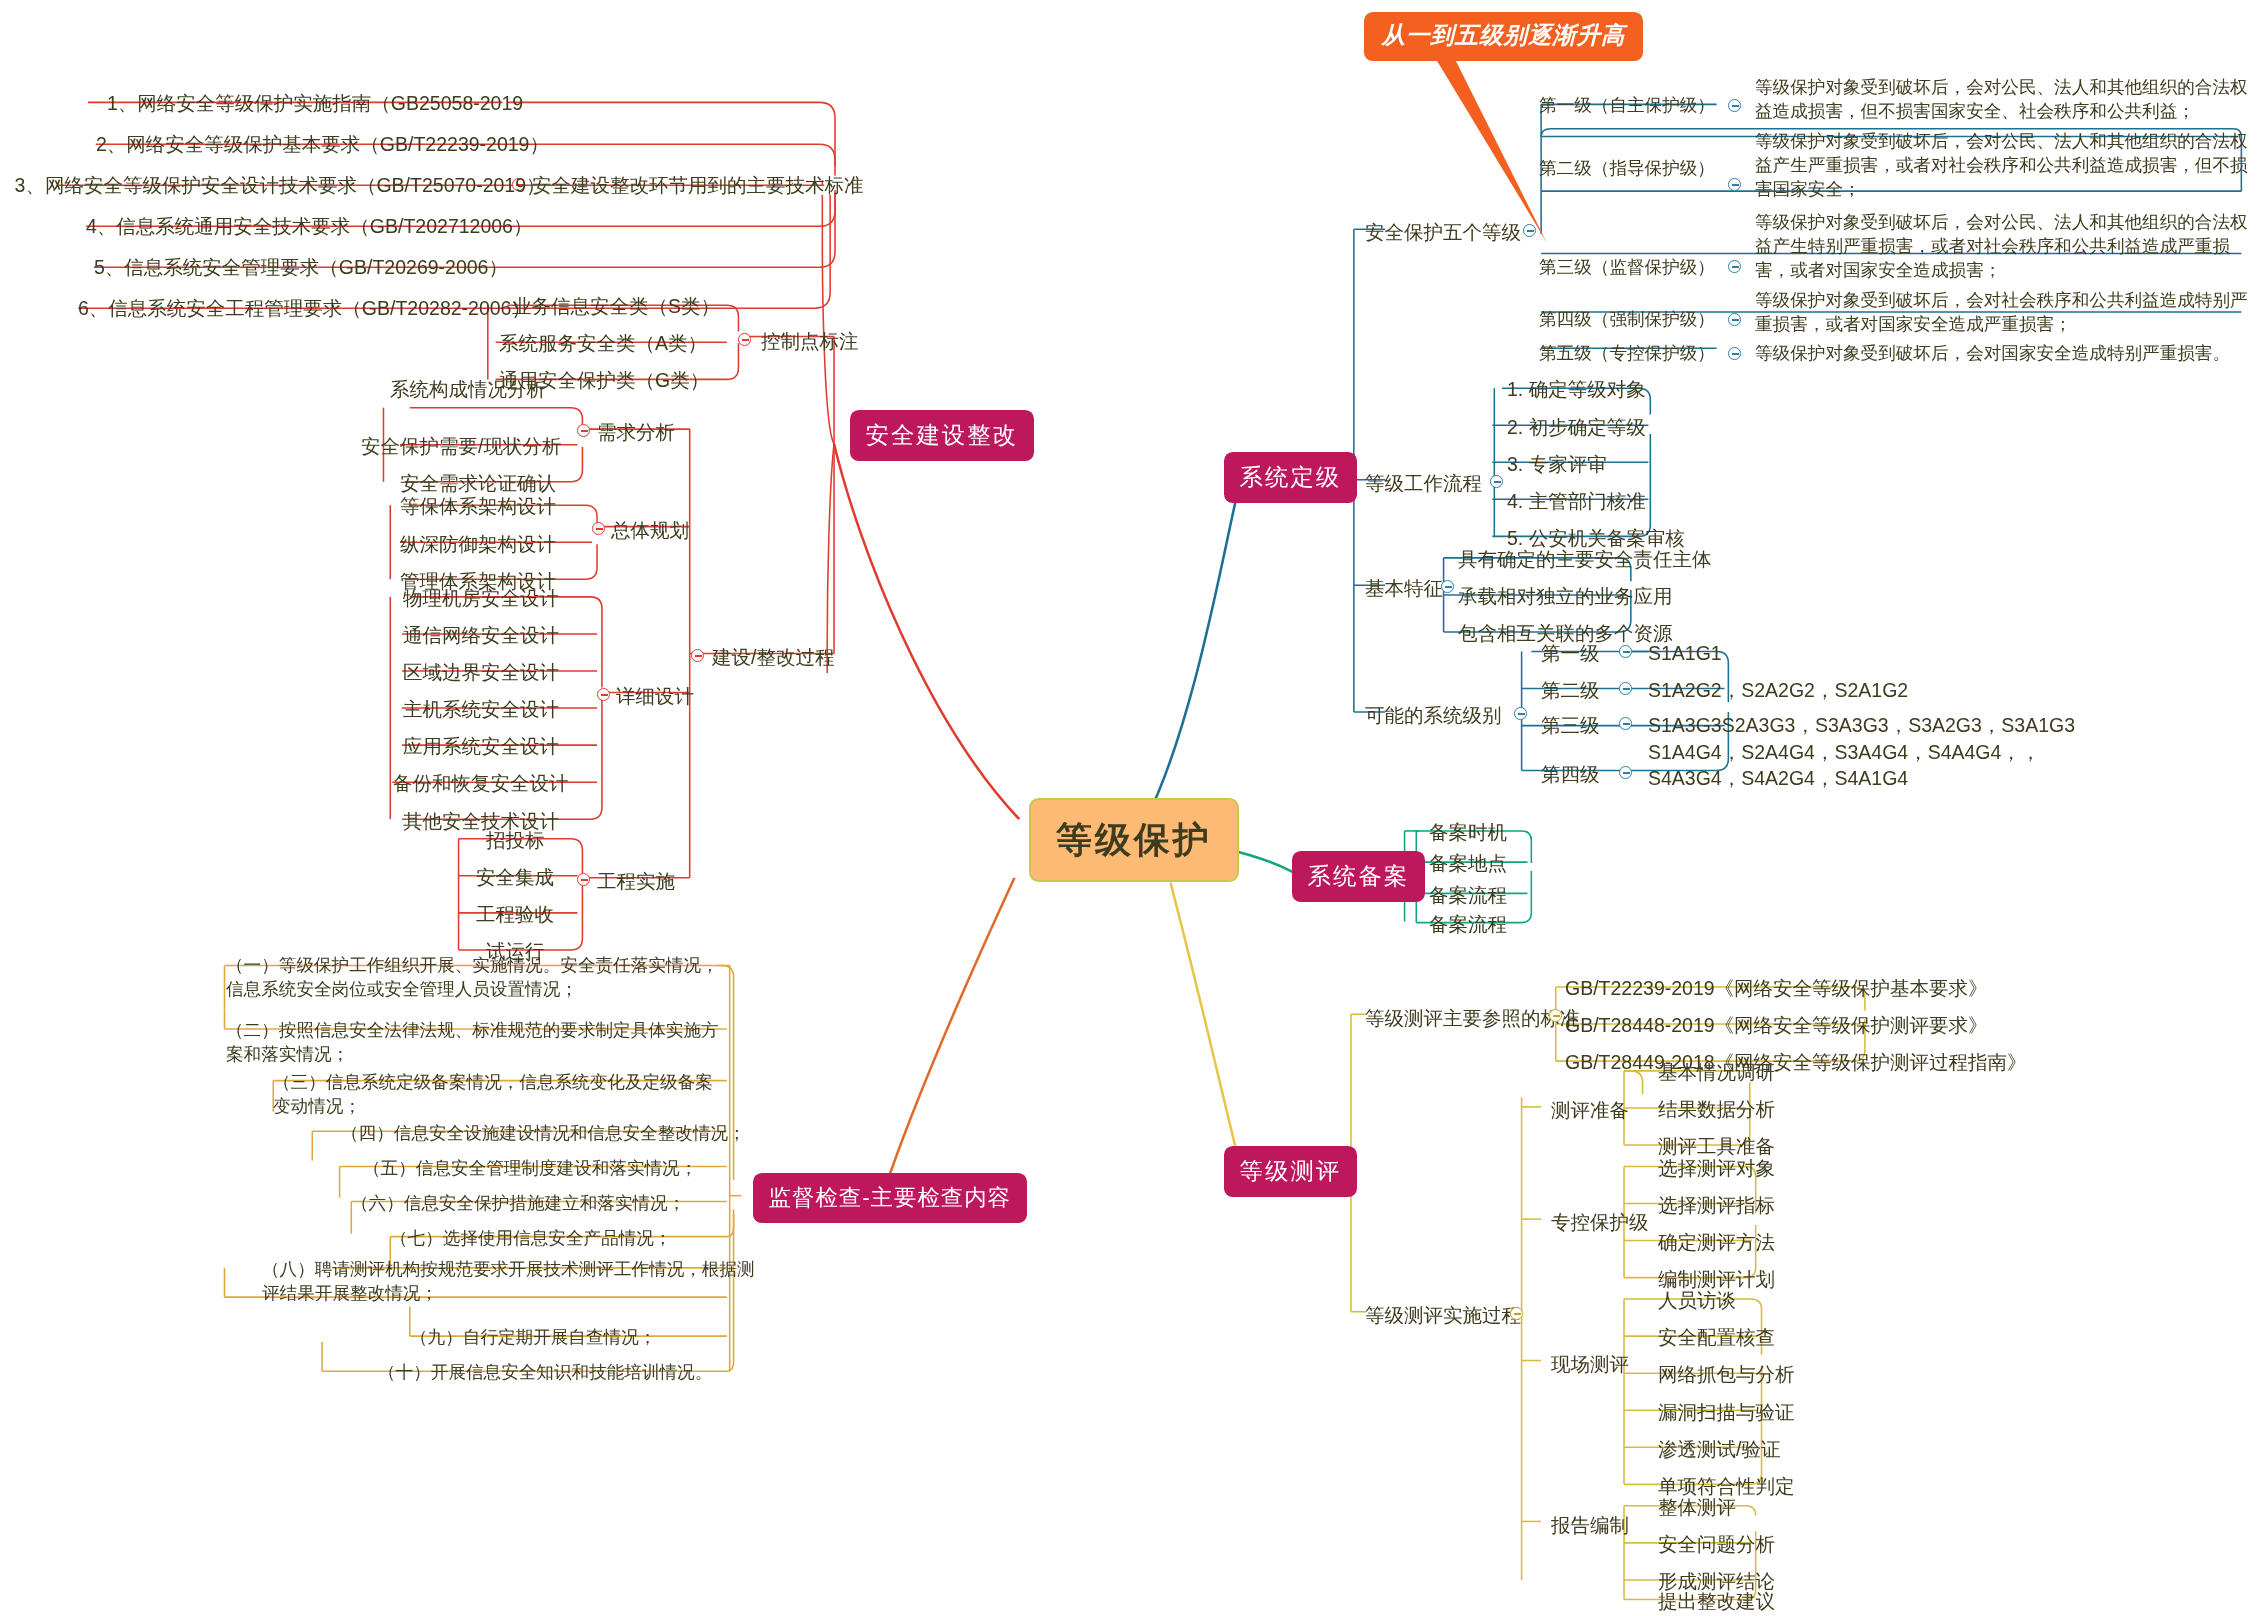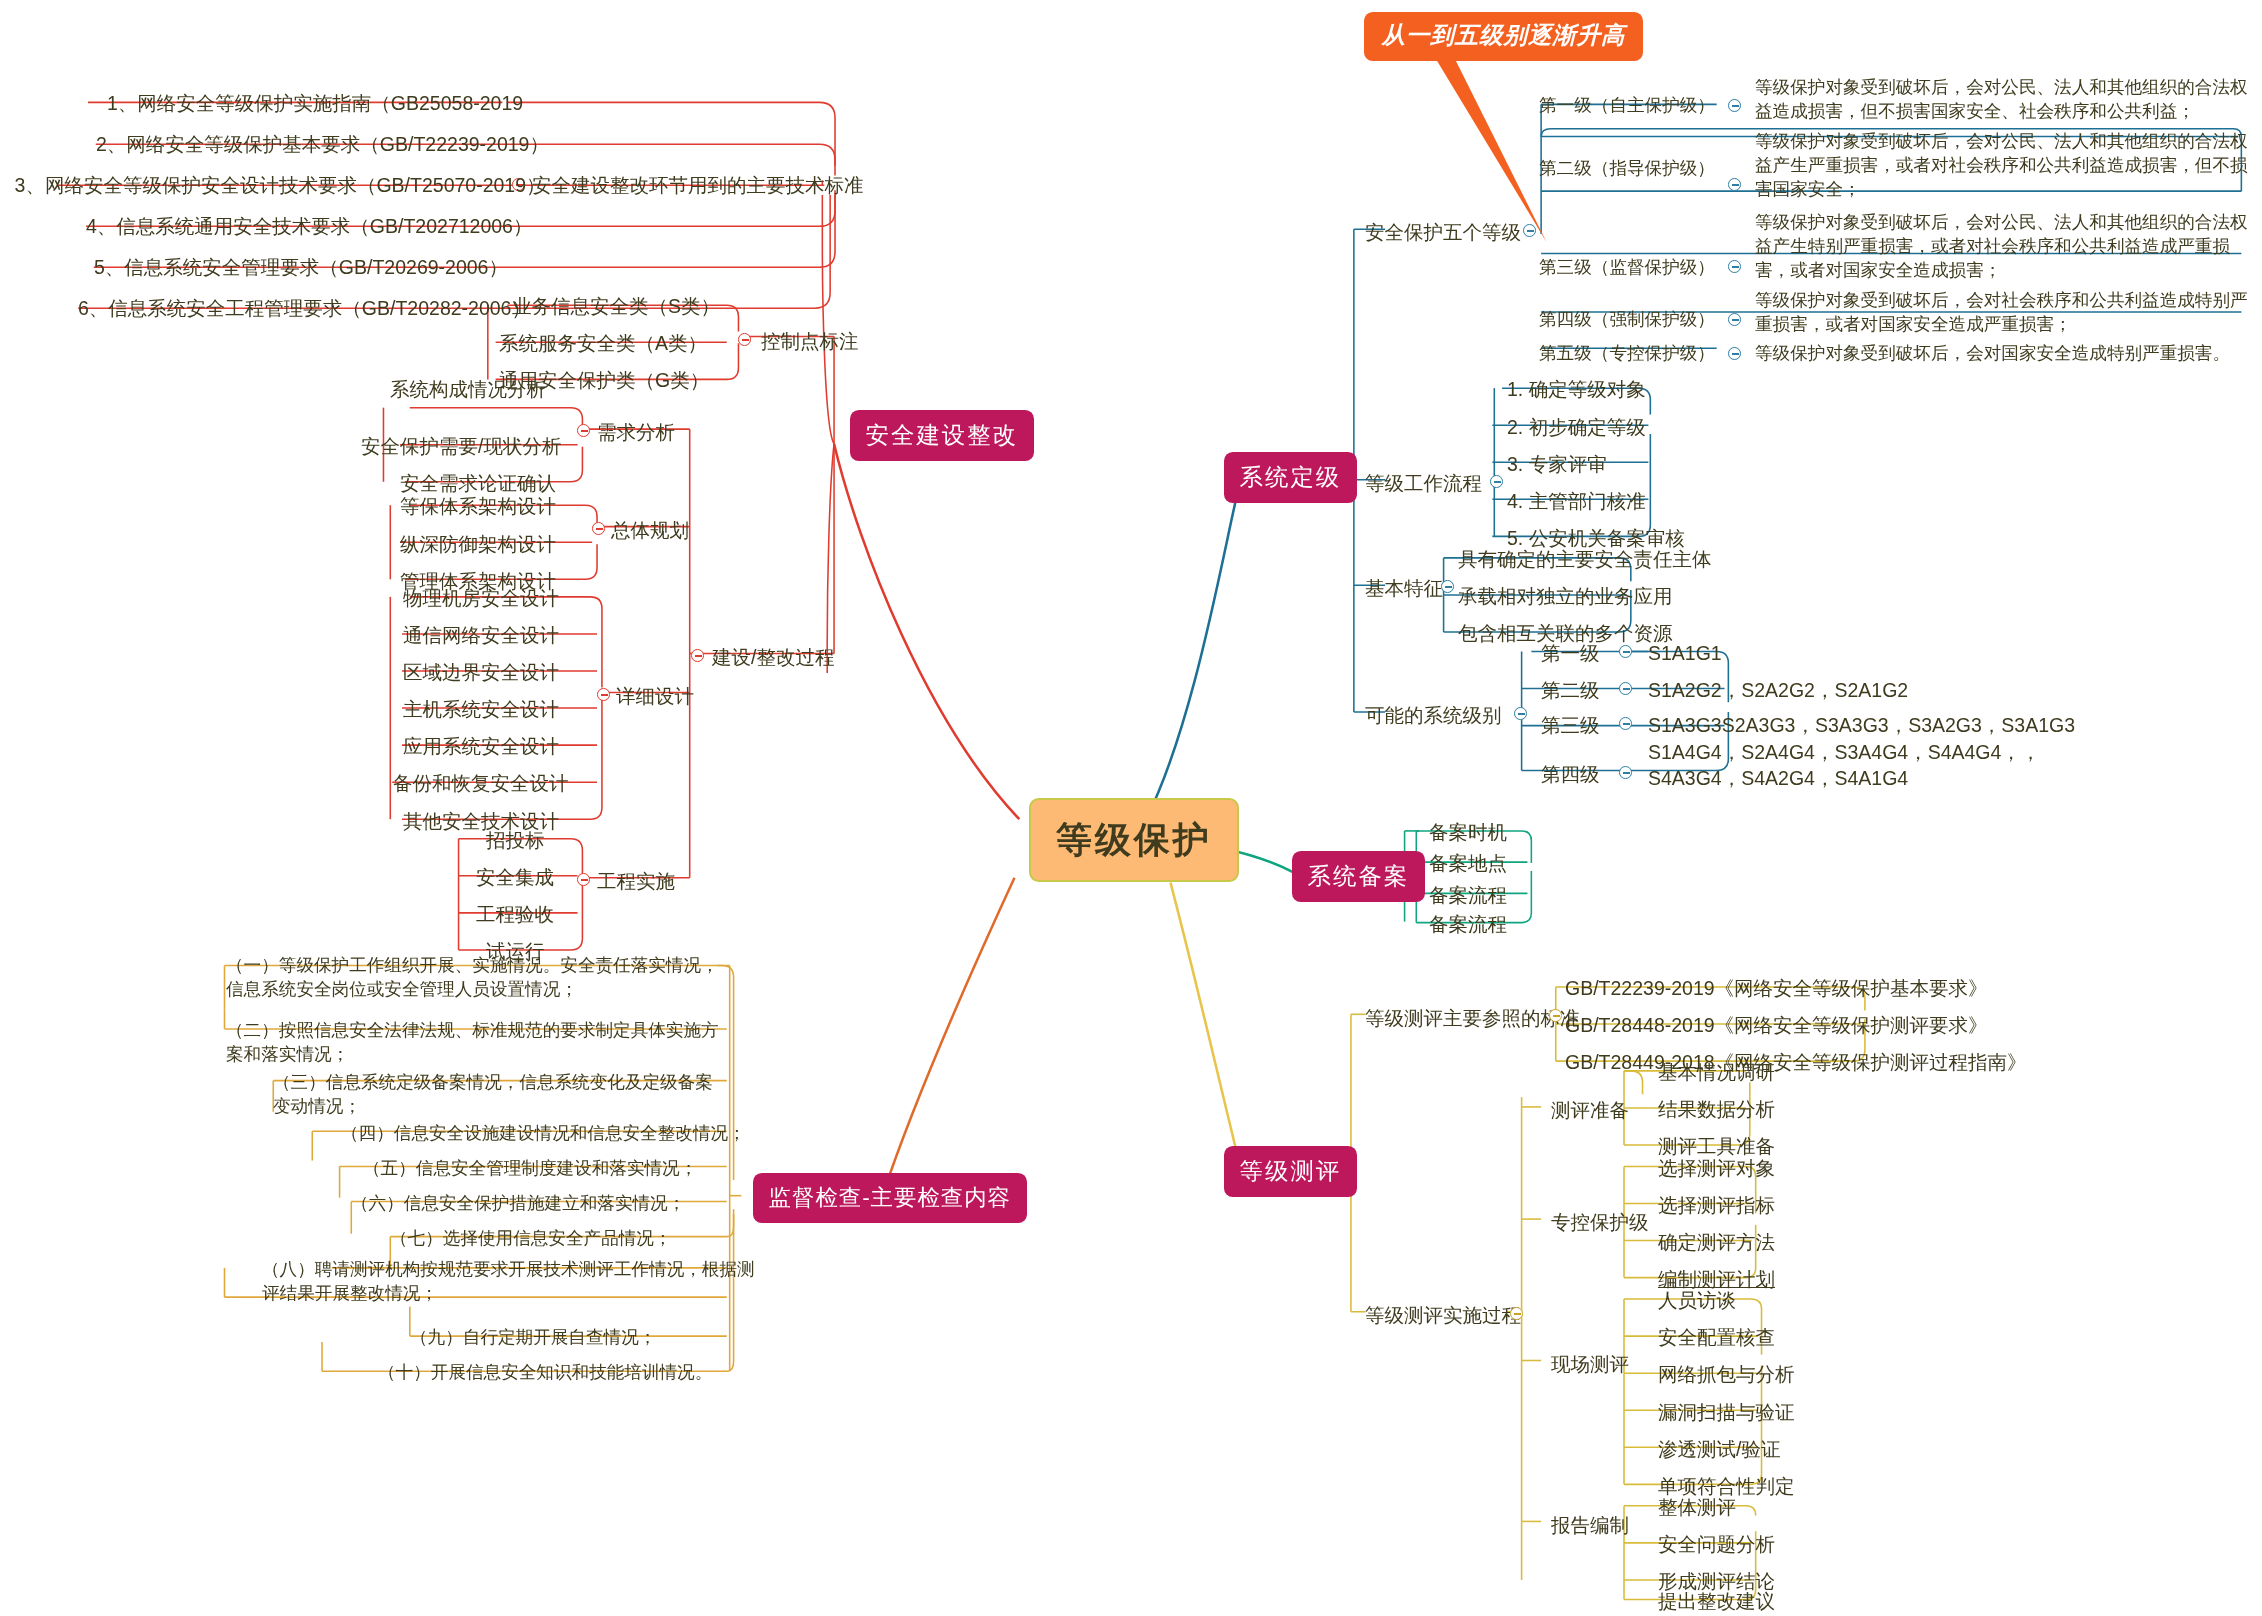--- a/index.html
+++ b/index.html
@@ -366,21 +366,21 @@
 
   <div class="node big" style="left:1551px;top:1097px;">测评准备</div>
   <div class="node big" style="left:1658px;top:1059px;">基本情况调研</div>
   <div class="node big" style="left:1658px;top:1096px;">结果数据分析</div>
   <div class="node big" style="left:1658px;top:1133px;">测评工具准备</div>
 
   <div class="node big" style="left:1551px;top:1209px;">专控保护级</div>
   <div class="node big" style="left:1658px;top:1155px;">选择测评对象</div>
   <div class="node big" style="left:1658px;top:1192px;">选择测评指标</div>
   <div class="node big" style="left:1658px;top:1229px;">确定测评方法</div>
-  <div class="node big" style="left:1658px;top:1266px;text-decoration:underline;">编制测评计划</div>
+  <div class="node big" style="left:1658px;top:1266px;">编制测评计划</div>
 
   <div class="node big" style="left:1551px;top:1351px;">现场测评</div>
   <div class="node big" style="left:1658px;top:1287px;">人员访谈</div>
   <div class="node big" style="left:1658px;top:1324px;">安全配置核查</div>
   <div class="node big" style="left:1658px;top:1361px;">网络抓包与分析</div>
   <div class="node big" style="left:1658px;top:1399px;">漏洞扫描与验证</div>
   <div class="node big" style="left:1658px;top:1436px;">渗透测试/验证</div>
   <div class="node big" style="left:1658px;top:1473px;">单项符合性判定</div>
 
   <div class="node big" style="left:1551px;top:1512px;">报告编制</div>

